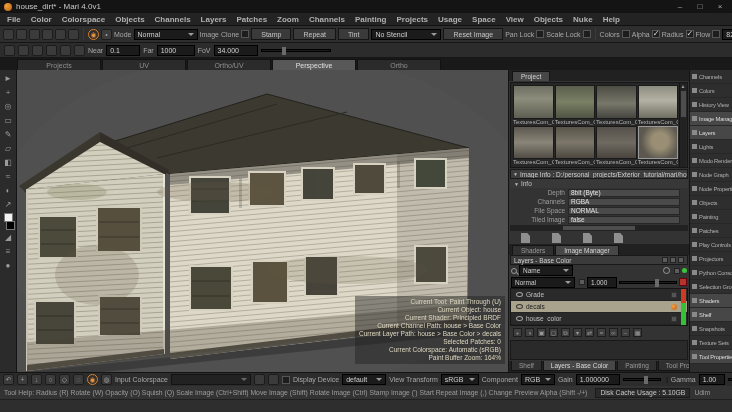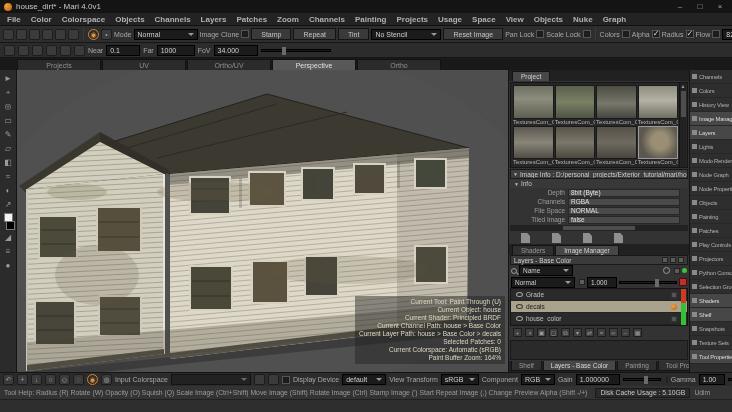--- a/index.html
+++ b/index.html
@@ -177,21 +177,21 @@
       <span data-name="menu-item">Patches</span>
       <span data-name="menu-item">Zoom</span>
       <span data-name="menu-item">Channels</span>
       <span data-name="menu-item">Painting</span>
       <span data-name="menu-item">Projects</span>
       <span data-name="menu-item">Usage</span>
       <span data-name="menu-item">Space</span>
       <span data-name="menu-item">View</span>
       <span data-name="menu-item">Objects</span>
       <span data-name="menu-item">Nuke</span>
-      <span data-name="menu-item">Graph</span>
+      <span data-name="menu-item">Help</span>
     </div>
 
   <div class="toolbar2" data-name="paint-toolbar">
     <span class="tico" data-name="new-project-icon"></span>
     <span class="tico" data-name="close-project-icon"></span>
     <span class="tico" data-name="save-project-icon"></span>
     <span class="tico" data-name="import-icon"></span>
     <span class="tico" data-name="export-icon"></span>
     <span class="tico" data-name="archive-icon"></span>
     <span class="vsep"></span>

